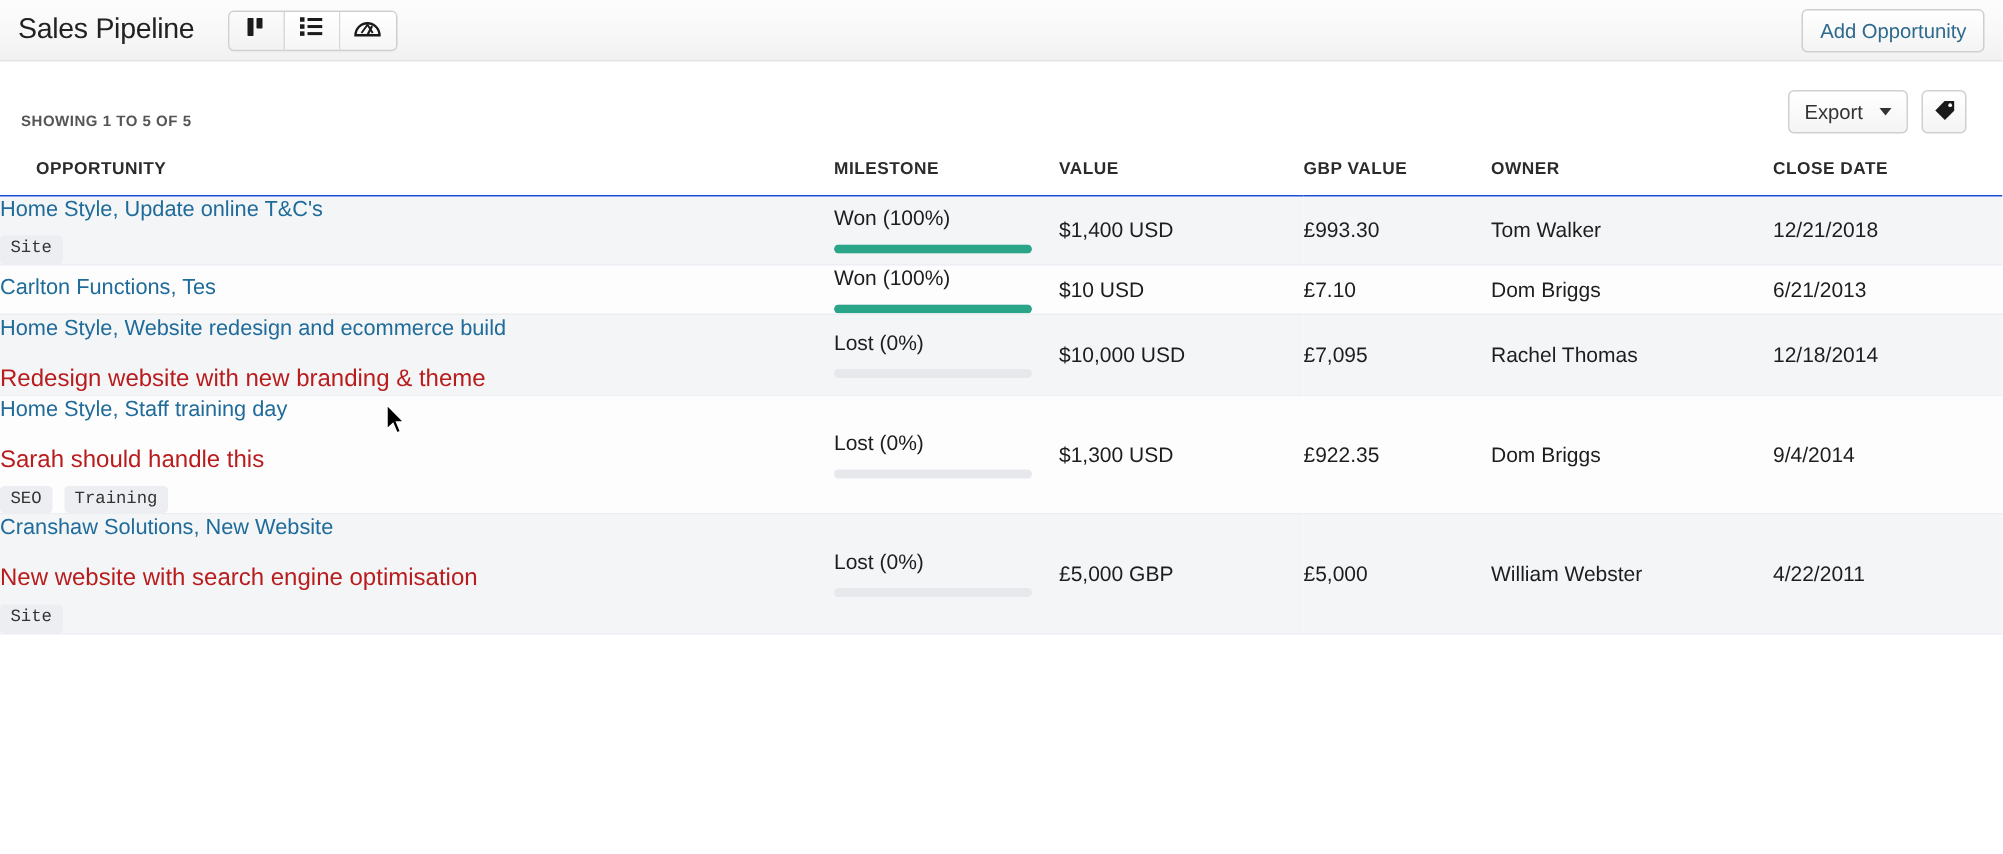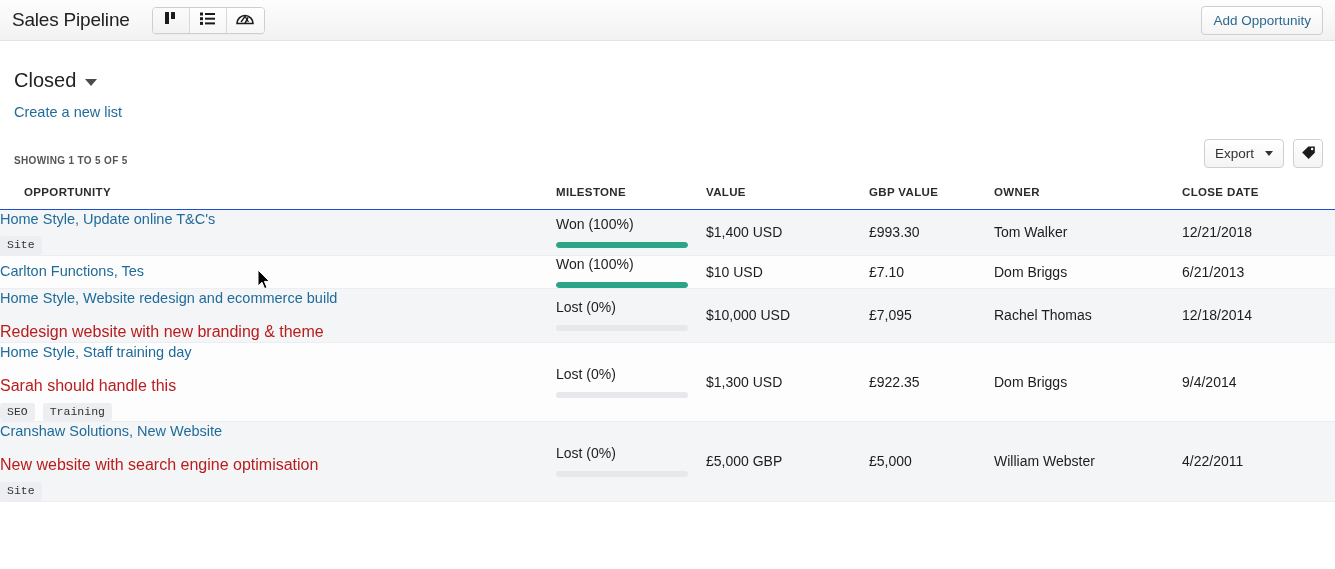--- a/index.html
+++ b/index.html
@@ -101,21 +101,21 @@
     align-items: center;
   }
   .showing {
     font-size: 10px;
     font-weight: bold;
     color: #555;
     letter-spacing: .35px;
     text-transform: uppercase;
   }
   .toolbar-right {
-    position: absolute; right: 12px; top: -5px;
+    position: absolute; right: 24px; top: -5px;
     display: flex; align-items: center; gap: 9px;
   }
   .btn {
     height: 29px;
     border: 1px solid #cfcfcf;
     border-radius: 4px;
     background: linear-gradient(to bottom,#ffffff,#f4f4f4);
     display: flex; align-items: center; justify-content: center;
     font-size: 13.5px; color: #333;
     cursor: pointer;
@@ -223,27 +223,20 @@
           </svg>
         </span>
       </div>
     </div>
 
     <div class="add-opp">
       <span>Add Opportunity</span>
     </div>
   </div>
 
-  <div class="list-head">
-    <div class="list-title">
-      <span>Closed</span>
-      <span class="caret-down"></span>
-    </div>
-    <a class="create-link" href="#">Create a new list</a>
-  </div>
 
   <div class="toolbar">
     <div class="showing">SHOWING 1 TO 5 OF 5</div>
     <div class="toolbar-right">
       <div class="btn export">
         <span>Export</span>
         <span class="caret-sm"></span>
       </div>
       <div class="btn tagbtn">
         <span>

